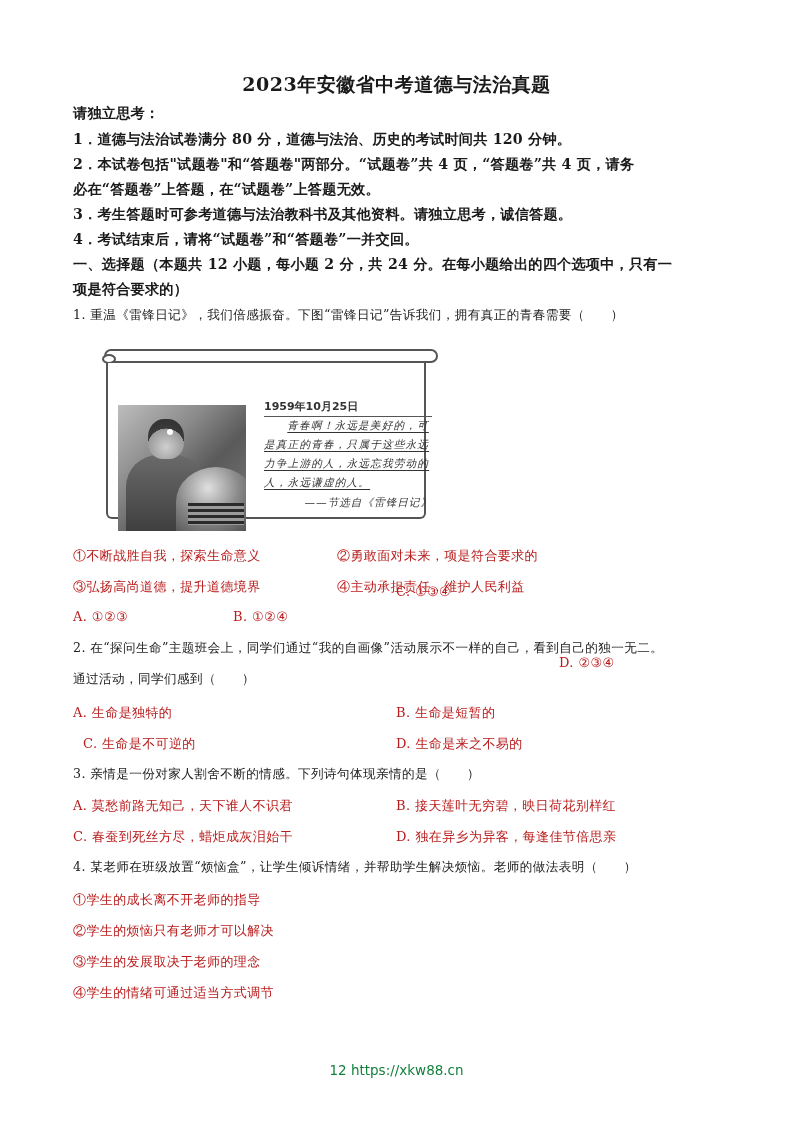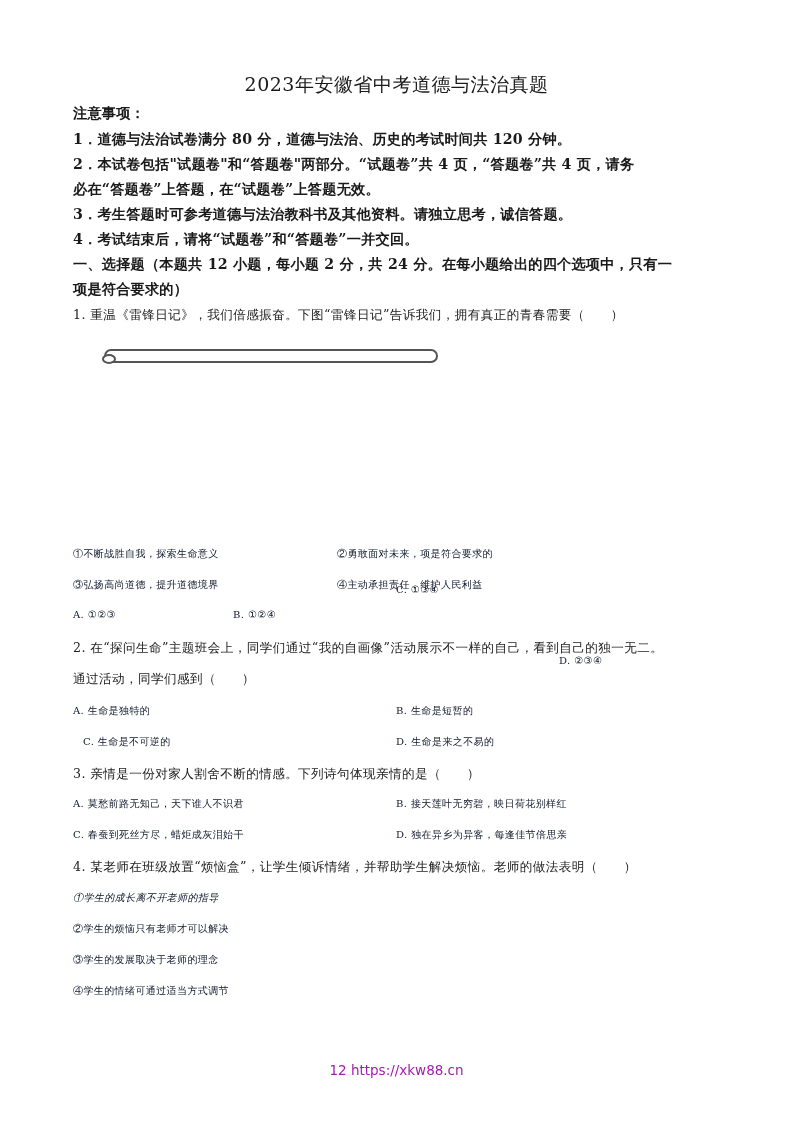--- a/index.html
+++ b/index.html
@@ -3,31 +3,31 @@
 <meta charset="utf-8">
 <style>
   html, body { margin: 0; padding: 0; background: #ffffff; }
   body {
     width: 793px; height: 1122px; position: relative; overflow: hidden;
     font-family: "DejaVu Serif", "Liberation Serif", serif;
     color: #1a1a1a;
   }
   .page-title {
     position: absolute; left: 0; width: 793px; top: 72px;
-    text-align: center; font-size: 19px; font-weight: normal; letter-spacing: 0.5px;
+    text-align: center; font-size: 19px; font-weight: bold; letter-spacing: 0.5px;
   }
   .bold-line {
     position: absolute; left: 73px; font-size: 14.2px; font-weight: bold;
     white-space: nowrap; letter-spacing: 0.2px;
   }
   .q-line {
     position: absolute; left: 73px; font-size: 12.6px; white-space: nowrap; color: #222;
     letter-spacing: 0.4px;
   }
-  .opt { position: absolute; font-size: 10px; white-space: nowrap; color: #0f172a; letter-spacing: 0.4px; }
+  .opt { position: absolute; font-size: 13px; white-space: nowrap; color: #b91c1c; letter-spacing: 0.4px; }
   .scroll {
     position: absolute; left: 100px; top: 349px; width: 336px; height: 172px;
   }
   .scroll-top {
     position: absolute; left: 4px; top: 0px; width: 334px; height: 14px;
     border: 2px solid #555; border-radius: 8px; box-sizing: border-box; background: #fff;
   }
   .scroll-curl {
     position: absolute; left: 2px; top: 5px; width: 14px; height: 10px;
     border: 2px solid #555; border-radius: 50%; box-sizing: border-box; background:#fff;
@@ -66,42 +66,56 @@
   .diary .text {
     font-size: 10.6px; line-height: 19px; text-indent: 2.2em; letter-spacing: 1.2px;
     font-style: italic;
     background-image: linear-gradient(#555, #555);
     background-size: 100% 1px; background-repeat: no-repeat;
   }
   .diary .text span { text-decoration: underline; text-underline-offset: 3px; }
   .diary .source { font-size: 10.6px; text-align: right; margin-top: 4px; font-style: italic; letter-spacing: 1px; }
   .footer {
     position: absolute; left: 0; width: 793px; top: 1062px; text-align: center;
-    font-family: "DejaVu Sans", "Liberation Sans", sans-serif; font-size: 13.5px; color: #a21caf;
+    font-family: "DejaVu Sans", "Liberation Sans", sans-serif; font-size: 13.5px; color: #15803d;
   }
 </style>
 </head>
 <body>
 
 <div class="page-title">2023年安徽省中考道德与法治真题</div>
 
-<div class="bold-line" style="top:104px;">注意事项：</div>
+<div class="bold-line" style="top:104px;">请独立思考：</div>
 <div class="bold-line" style="top:130px;">1．道德与法治试卷满分 80 分，道德与法治、历史的考试时间共 120 分钟。</div>
 <div class="bold-line" style="top:155px;">2．本试卷包括"试题卷"和“答题卷"两部分。“试题卷”共 4 页，“答题卷”共 4 页，请务</div>
 <div class="bold-line" style="top:180px;">必在“答题卷”上答题，在“试题卷”上答题无效。</div>
 <div class="bold-line" style="top:205px;">3．考生答题时可参考道德与法治教科书及其他资料。请独立思考，诚信答题。</div>
 <div class="bold-line" style="top:230px;">4．考试结束后，请将“试题卷”和“答题卷”一并交回。</div>
 <div class="bold-line" style="top:255px;">一、选择题（本题共 12 小题，每小题 2 分，共 24 分。在每小题给出的四个选项中，只有一</div>
 <div class="bold-line" style="top:280px;">项是符合要求的）</div>
 
 <div class="q-line" style="top:307px;">1. 重温《雷锋日记》，我们倍感振奋。下图“雷锋日记”告诉我们，拥有真正的青春需要（　　）</div>
 
 <div class="scroll">
   <div class="scroll-top"></div>
   <div class="scroll-curl"></div>
+  <div class="scroll-body">
+    <div class="photo" style="top:42px;">
+      <div class="body"></div>
+      <div class="head"></div>
+      <div class="star"></div>
+      <div class="tank"></div>
+      <div class="grill"></div>
+    </div>
+    <div class="diary">
+      <div class="date">1959年10月25日</div>
+      <div class="text"><span>青春啊！永远是美好的，可是真正的青春，只属于这些永远力争上游的人，永远忘我劳动的人，永远谦虚的人。</span></div>
+      <div class="source">——节选自《雷锋日记》</div>
+    </div>
+  </div>
 </div>
 
 <div class="opt" style="left:73px; top:547px;">①不断战胜自我，探索生命意义</div>
 <div class="opt" style="left:337px; top:547px;">②勇敢面对未来，项是符合要求的</div>
 <div class="opt" style="left:73px; top:578px;">③弘扬高尚道德，提升道德境界</div>
 <div class="opt" style="left:337px; top:578px;">④主动承担责任，维护人民利益</div>
 
 <div class="opt" style="left:73px; top:609px;">A. ①②③</div>
 <div class="opt" style="left:233px; top:609px;">B. ①②④</div>
 <div class="opt" style="left:396px; top:584px;">C. ①③④</div>
@@ -114,18 +128,18 @@
 <div class="opt" style="left:83px; top:735px;">C.  生命是不可逆的</div>
 <div class="opt" style="left:396px; top:735px;">D.  生命是来之不易的</div>
 
 <div class="q-line" style="top:766px;">3. 亲情是一份对家人割舍不断的情感。下列诗句体现亲情的是（　　）</div>
 <div class="opt" style="left:73px; top:797px;">A.  莫愁前路无知己，天下谁人不识君</div>
 <div class="opt" style="left:396px; top:797px;">B.  接天莲叶无穷碧，映日荷花别样红</div>
 <div class="opt" style="left:73px; top:828px;">C.  春蚕到死丝方尽，蜡炬成灰泪始干</div>
 <div class="opt" style="left:396px; top:828px;">D.  独在异乡为异客，每逢佳节倍思亲</div>
 
 <div class="q-line" style="top:859px;">4. 某老师在班级放置“烦恼盒”，让学生倾诉情绪，并帮助学生解决烦恼。老师的做法表明（　　）</div>
-<div class="opt" style="left:73px; top:891px;font-style:italic;">①学生的成长离不开老师的指导</div>
+<div class="opt" style="left:73px; top:891px;">①学生的成长离不开老师的指导</div>
 <div class="opt" style="left:73px; top:922px;">②学生的烦恼只有老师才可以解决</div>
 <div class="opt" style="left:73px; top:953px;text-align:center;">③学生的发展取决于老师的理念</div>
 <div class="opt" style="left:73px; top:984px;">④学生的情绪可通过适当方式调节</div>
 
 <div class="footer">12 https://xkw88.cn</div>
 
 </body></html>

